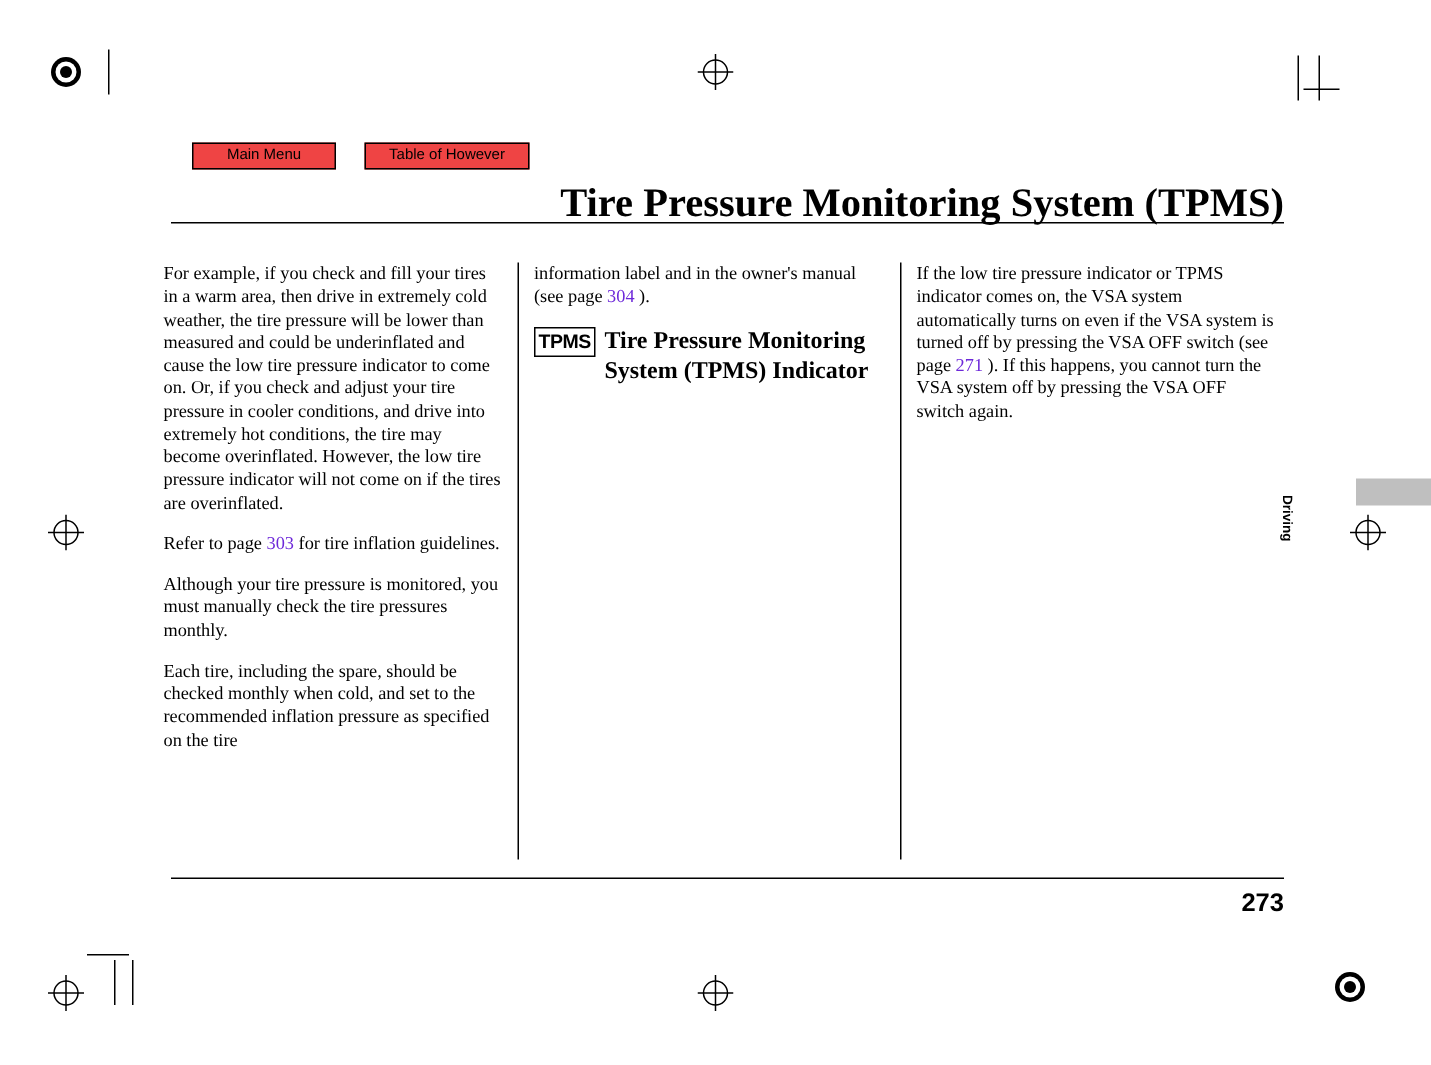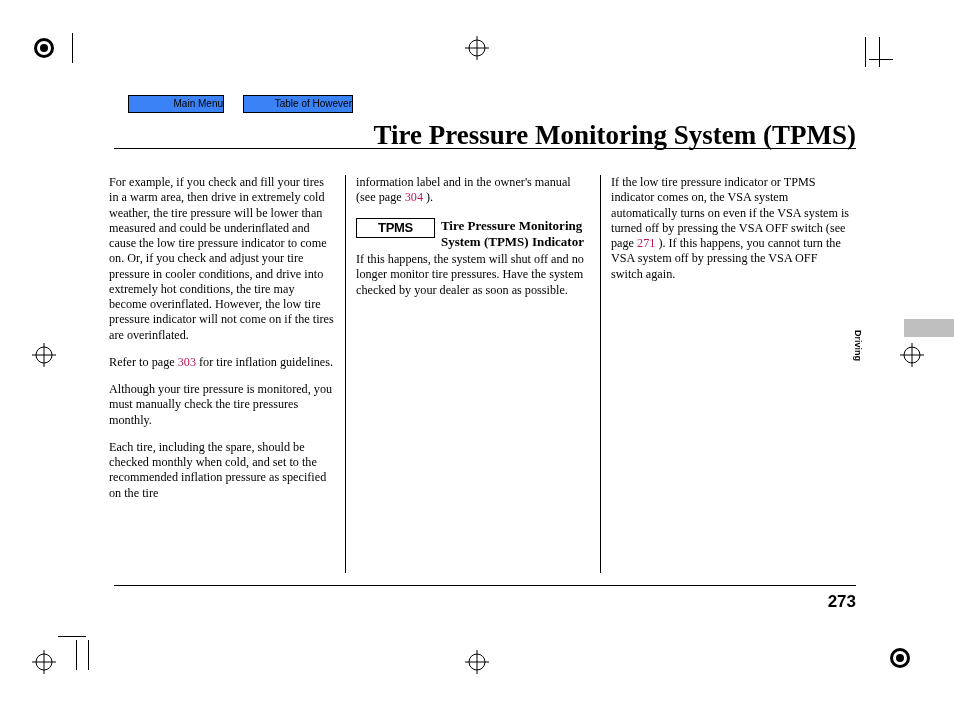--- a/index.html
+++ b/index.html
@@ -16,40 +16,40 @@
   .reg-bl { top: 650px; left: 32px; }
   .reg-bc { top: 650px; left: 465px; }
   .reg-br { top: 646px; left: 888px; }
 
   
   .crop { position: absolute; }
   .crop-line-h { position: absolute; background: #000; height: 1px; }
   .crop-line-v { position: absolute; background: #000; width: 1px; }
 
   
-  .nav-btn { position: absolute; top: 95px; height: 18px; border: 1px solid #000; font-family: Arial, Helvetica, sans-serif; font-size: 10px; line-height: 16px; text-align: right; background: #3b82f6; }
+  .nav-btn { position: absolute; top: 95px; height: 18px; border: 1px solid #000; font-family: Arial, Helvetica, sans-serif; font-size: 10px; line-height: 16px; text-align: center; background: #ef4444; }
   .nav-main { left: 128px; width: 96px; }
   .nav-toc  { left: 243px; width: 110px; }
 
   
   .page-title { position: absolute; top: 120px; right: 98px; font-weight: bold; font-size: 27px; }
   .title-rule { position: absolute; top: 148px; left: 114px; width: 742px; height: 1px; background: #000; }
 
   
   .columns { position: absolute; top: 175px; left: 109px; width: 742px; height: 398px; display: flex; }
   .col { font-size: 12.2px; line-height: 1.25; color: #000; }
   .col1 { width: 236px; padding-right: 10px; }
   .col2 { width: 256px; padding: 0 10px; border-left: 1px solid #000; border-right: 1px solid #000; }
   .col3 { width: 250px; padding-left: 10px; }
   .col p { margin-bottom: 12px; }
-  .page-link { color: #be185d; margin-top: 36px; }
+  .page-link { color: #6d28d9; margin-top: 36px; }
 
   .tpms-row { display: flex; align-items: flex-start; gap: 6px; margin-bottom: 2px; }
-  .tpms-badge { border: 1px solid #000; font-family: Arial, Helvetica, sans-serif; font-weight: 900; font-size: 13px; padding: 1px 21px; letter-spacing: -0.3px; }
-  .tpms-head { font-weight: bold; font-size: 13px; line-height: 1.25; }
+  .tpms-badge { border: 1px solid #000; font-family: Arial, Helvetica, sans-serif; font-weight: 900; font-size: 13px; padding: 1px 2px; letter-spacing: -0.3px; }
+  .tpms-head { font-weight: bold; font-size: 16px; line-height: 1.25; }
 
   
   .bottom-rule { position: absolute; top: 585px; left: 114px; width: 742px; height: 1px; background: #000; }
   .page-num { position: absolute; top: 592px; right: 98px; font-weight: bold; font-family: Arial, Helvetica, sans-serif; font-size: 17px; }
 
   
   .side-tab { position: absolute; top: 319px; right: 0; width: 50px; height: 18px; background: #bfbfbf; }
   .side-label { position: absolute; top: 330px; right: 91px; font-family: Arial, Helvetica, sans-serif; font-weight: bold; font-size: 9px; writing-mode: vertical-rl; }
 
 </style>
@@ -148,21 +148,20 @@
   </div>
 
   <div class="col col2">
     <p>
       <span>information label and in the owner's manual (see page </span><span class="page-link">304</span><span> ).</span>
     </p>
     <div class="tpms-row">
       <span class="tpms-badge">TPMS</span>
       <span class="tpms-head">Tire Pressure Monitoring System (TPMS) Indicator</span>
     </div>
-    <p>If this happens, the system will shut off and no longer monitor tire pressures. Have the system checked by your dealer as soon as possible.</p>
   </div>
 
   <div class="col col3">
     <p>
       <span>If the low tire pressure indicator or TPMS indicator comes on, the VSA system automatically turns on even if the VSA system is turned off by pressing the VSA OFF switch (see page </span><span class="page-link">271</span><span> ). If this happens, you cannot turn the VSA system off by pressing the VSA OFF switch again.</span>
     </p>
   </div>
 </div>
 
 <div class="bottom-rule"></div>

